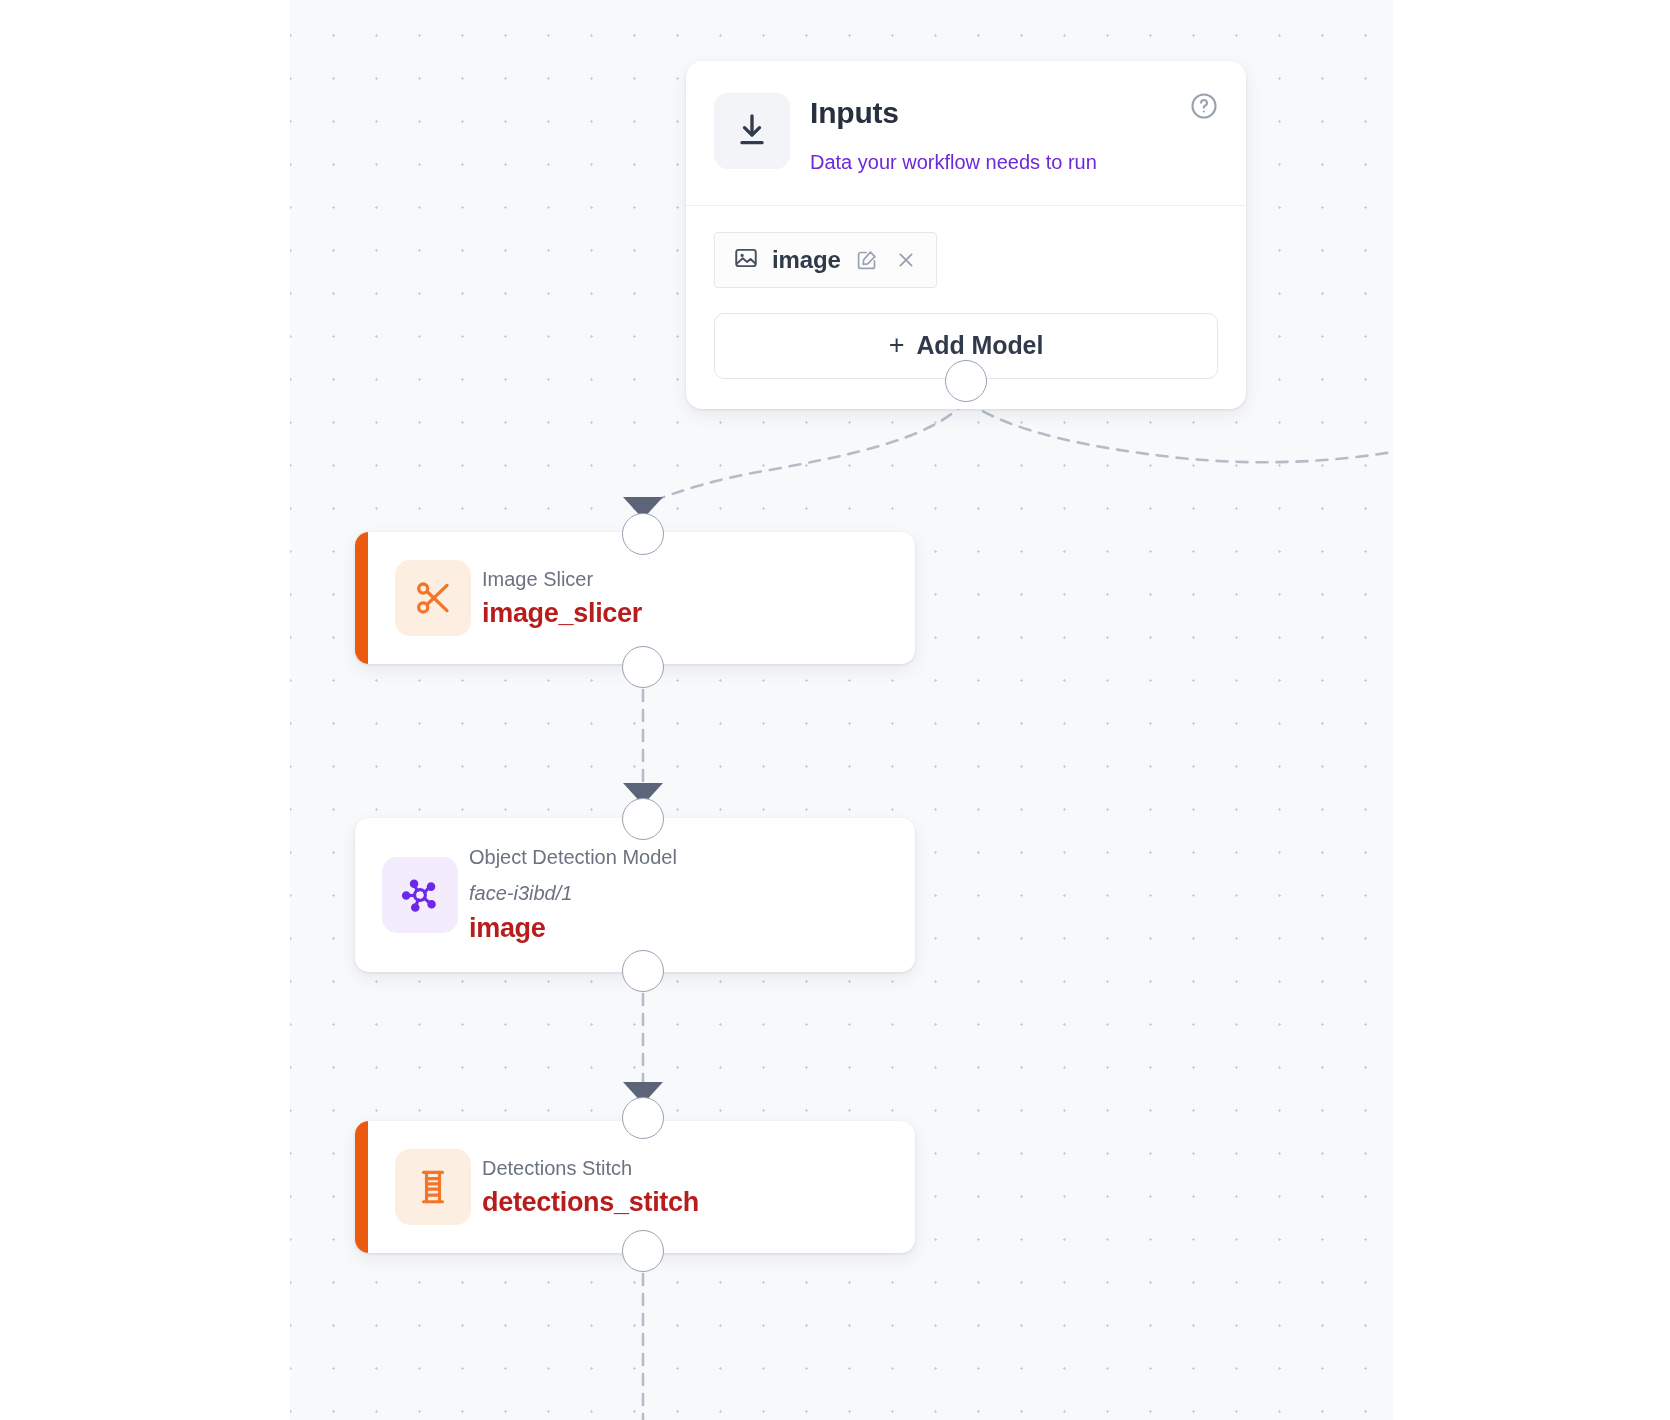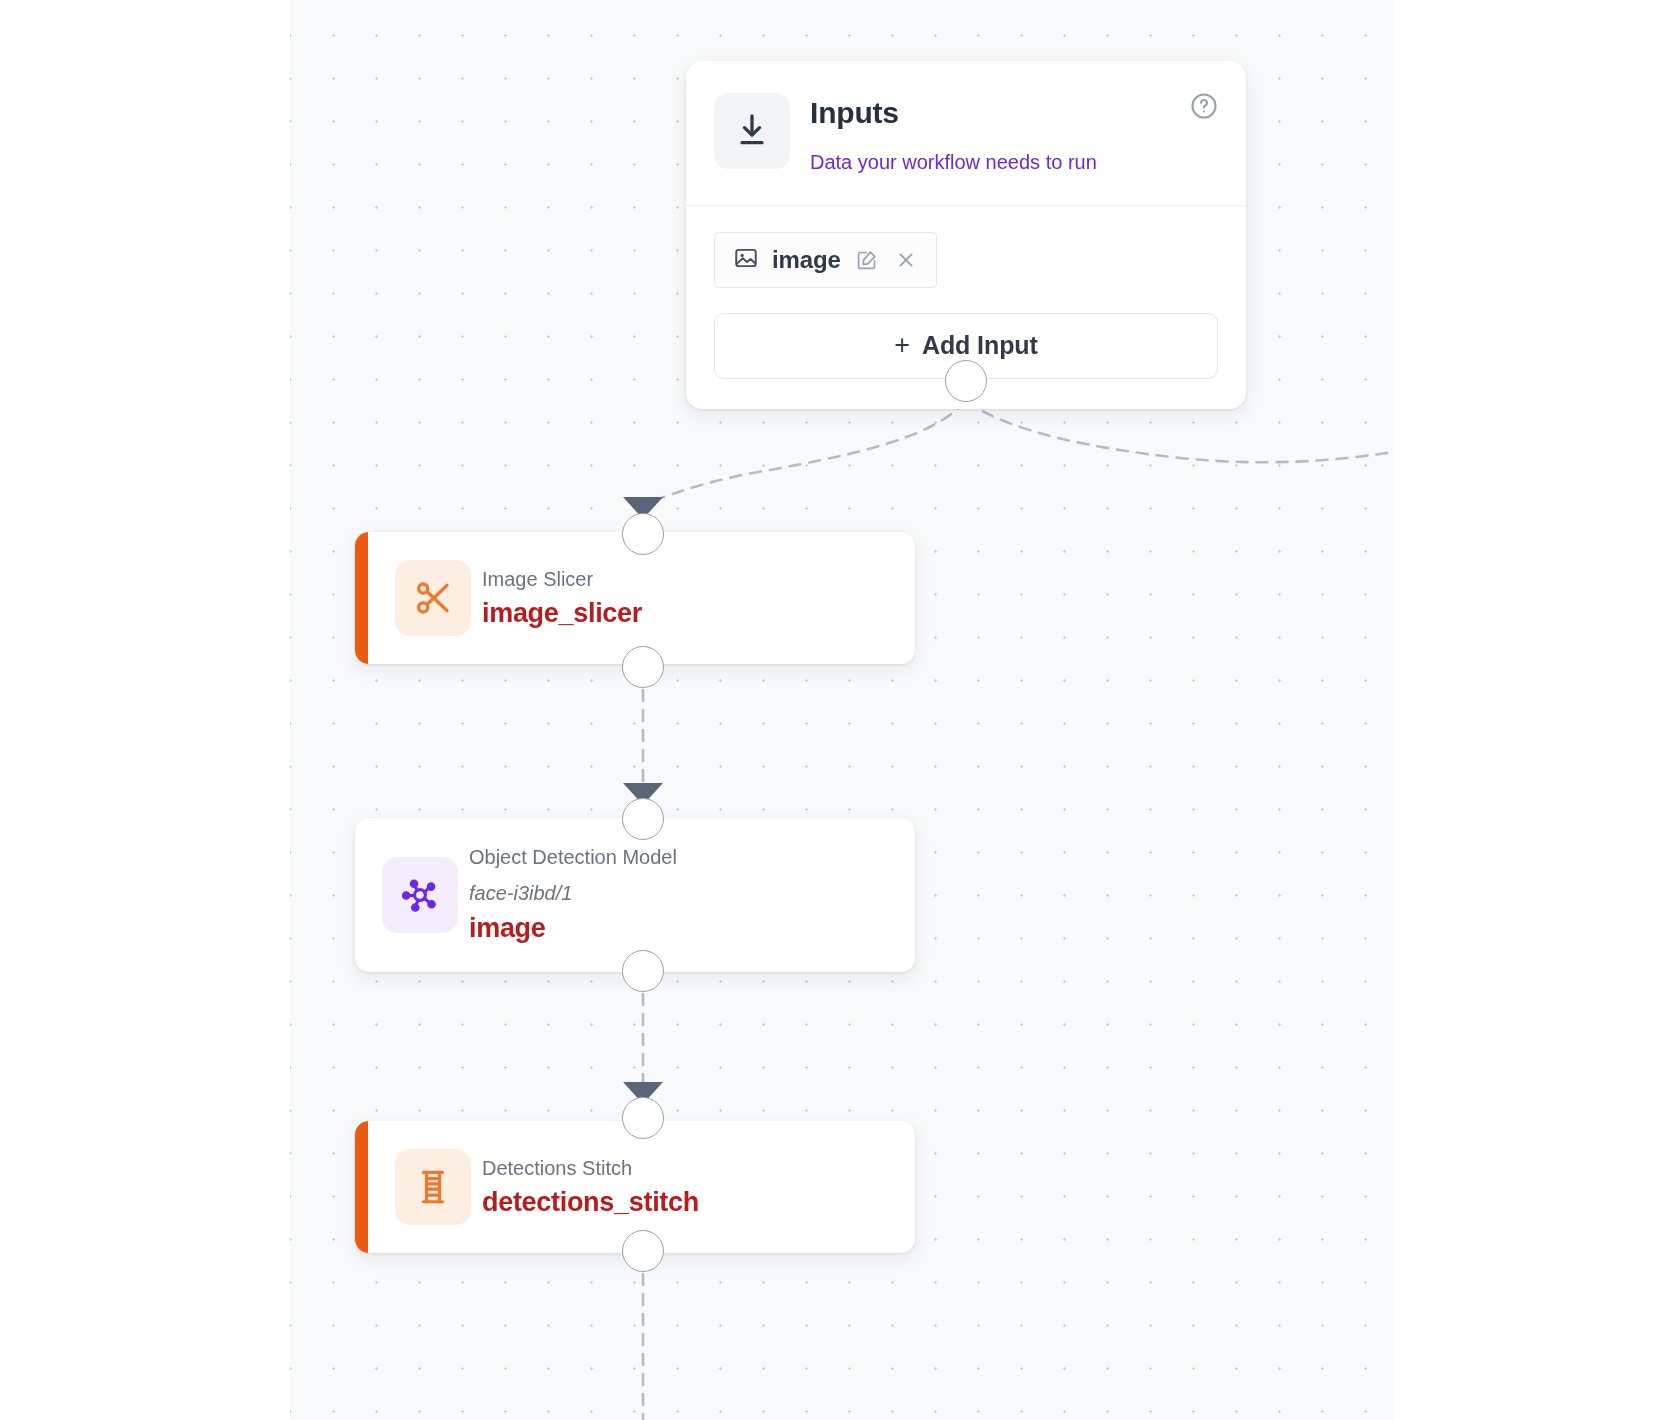--- a/index.html
+++ b/index.html
@@ -265,21 +265,21 @@
           </span>
           <span class="chip-btn">
             <svg width="24" height="24" viewBox="0 0 24 24" fill="none" stroke="#98a2b3" stroke-width="1.9" stroke-linecap="round">
               <path d="M6.4 6.4 L17.6 17.6 M17.6 6.4 L6.4 17.6"></path>
             </svg>
           </span>
         </div>
 
         <div class="add-input-btn">
           <span class="plus">+</span>
-          <span>Add Input</span>
+          <span>Add Model</span>
         </div>
       </div>
     </div>
 
     <div class="handle" style="left:655px; top:360px;"></div>
 
     <div class="node step" id="node-image-slicer" style="left:65px; top:532px;">
       <div class="accent" style="background:#ea5b10;"></div>
       <div class="step-inner">
         <div class="step-icon" style="background:#fdeee2;">

